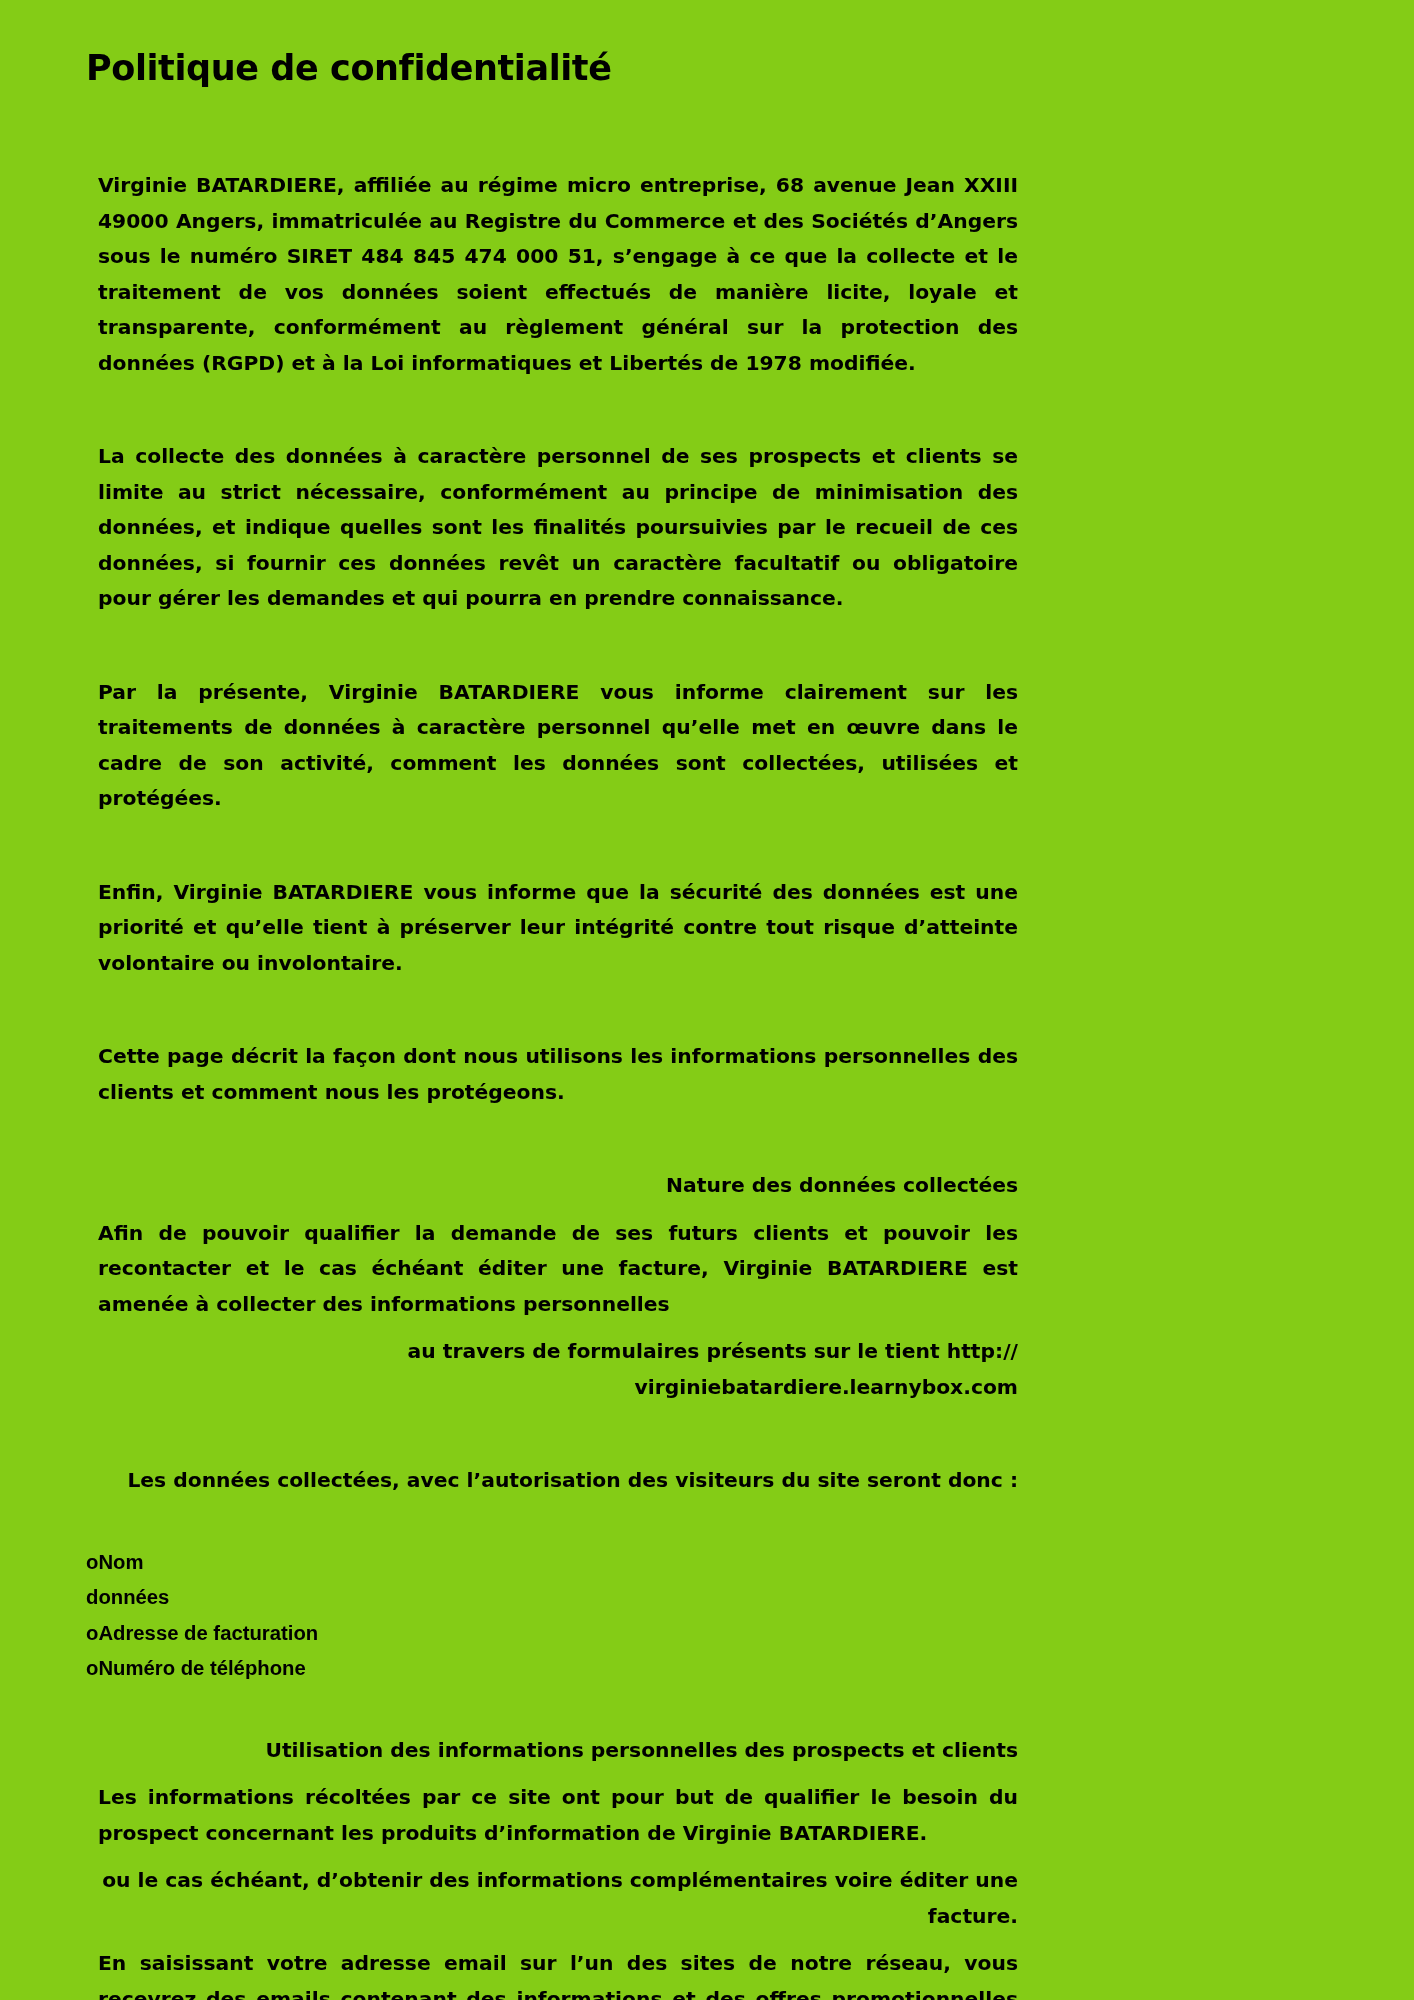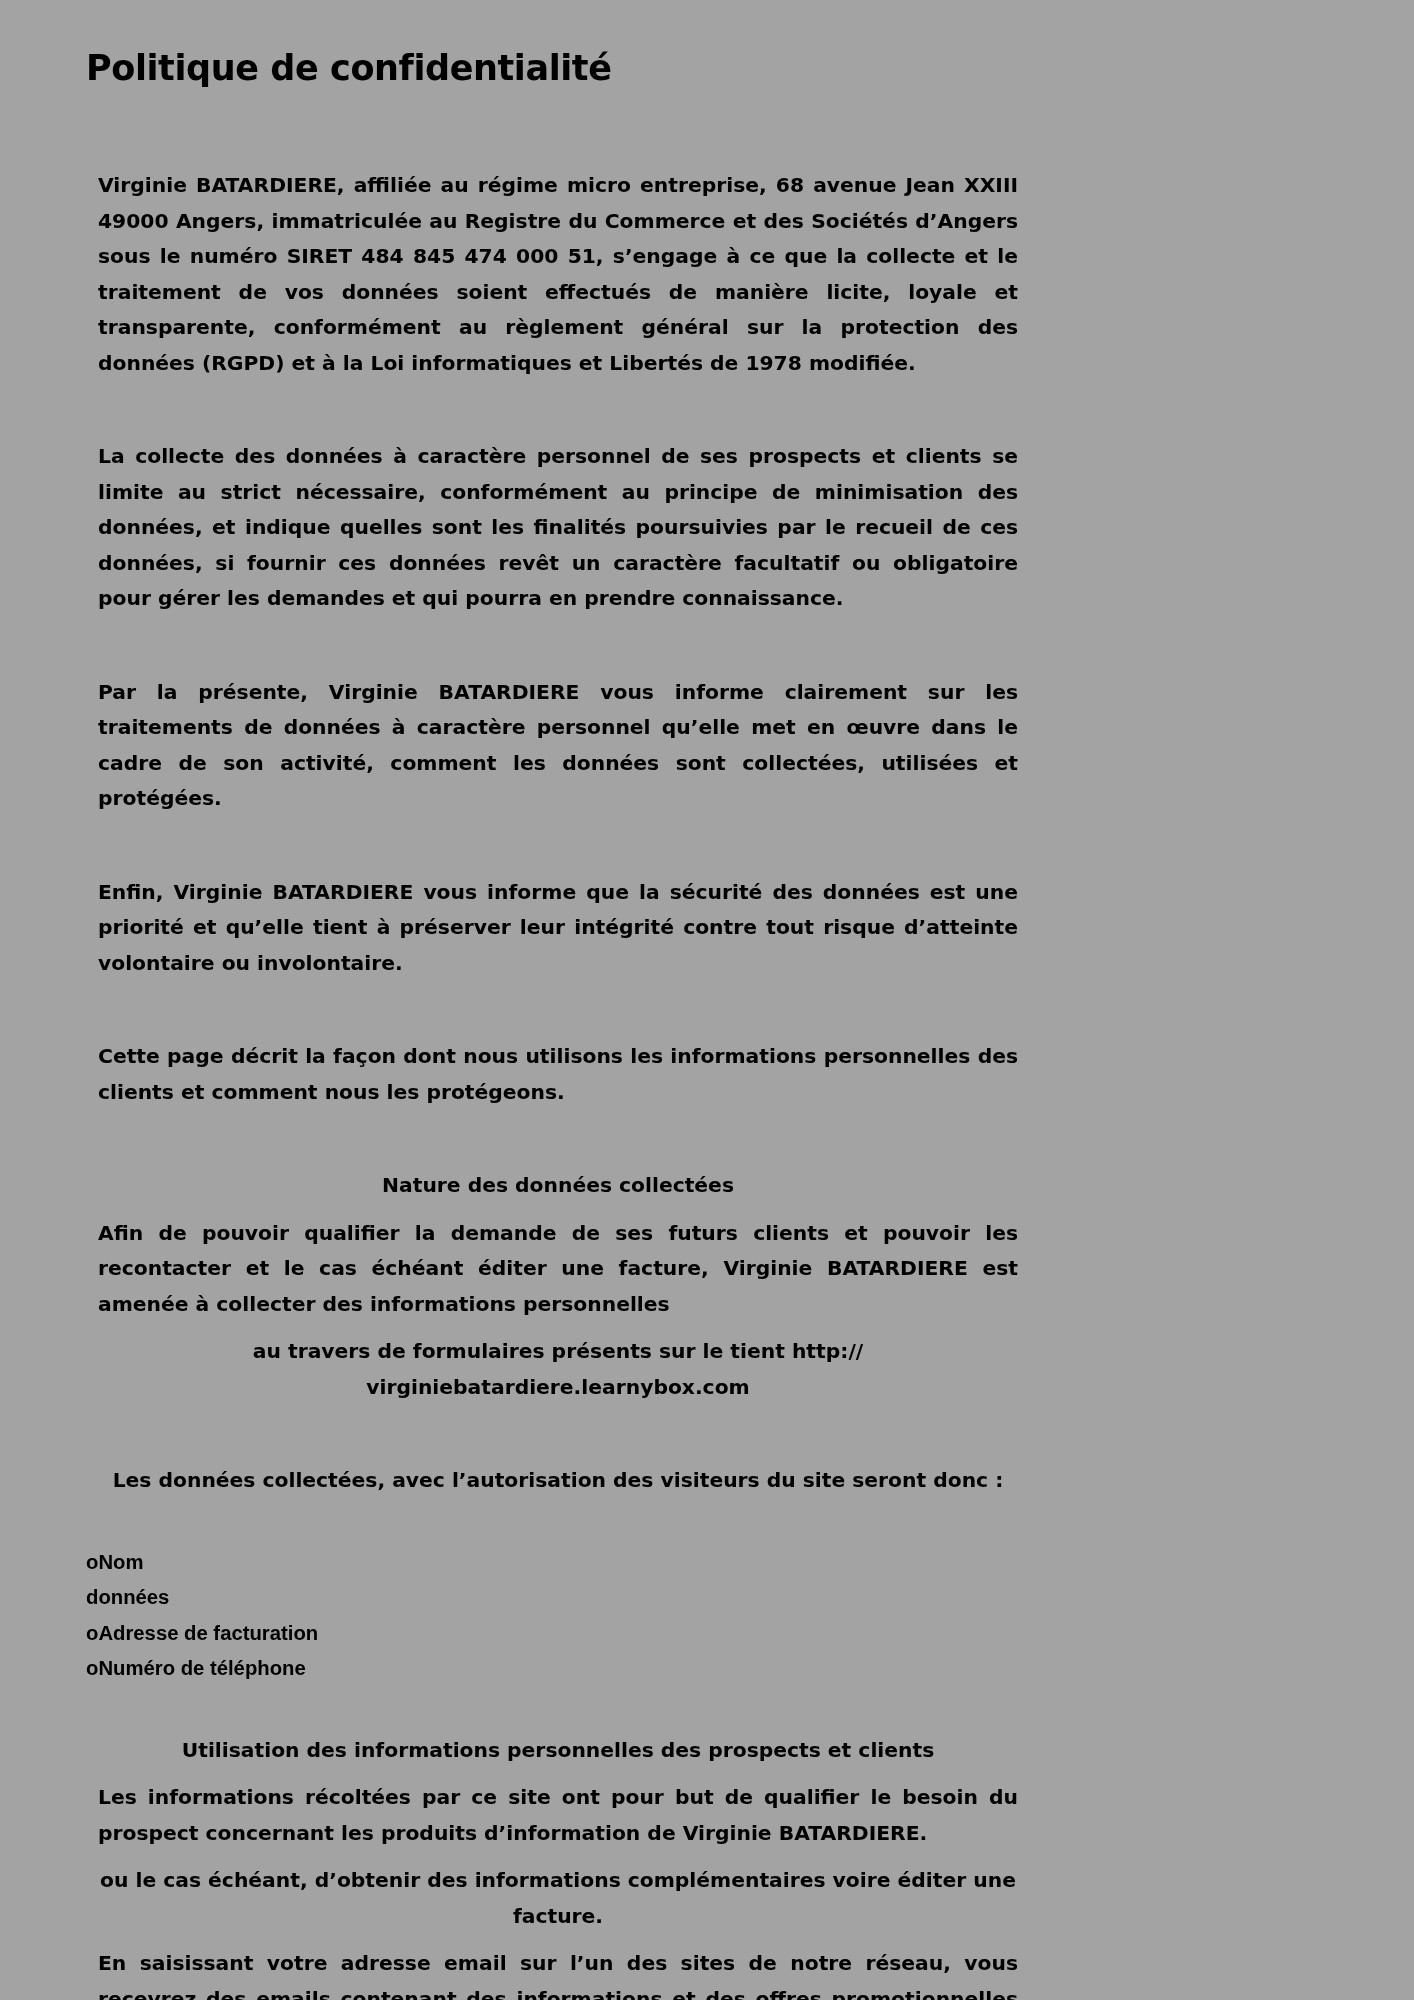--- a/index.html
+++ b/index.html
@@ -12,21 +12,21 @@
     width: 1414px;
     height: 2000px;
     font-family: "Liberation Sans", sans-serif;
     color: #000000;
     overflow: hidden;
   }
   .page {
     position: relative;
     width: 1414px;
     height: 2000px;
-    background: #a3a3a3;
+    background: #84cc16;
     box-sizing: border-box;
     padding: 0;
   }
   .content {
     position: absolute;
     left: 86px;
     top: 0;
     width: 944px;
   }
   h1.doc-title {
@@ -46,21 +46,21 @@
     line-height: 35.5px;
     margin: 12px;
     color: #000000;
     -webkit-font-smoothing: antialiased;
   }
   .justify {
     text-align: justify;
     text-align-last: left;
   }
   .left {
-    text-align: center;
+    text-align: right;
   }
   .gap-xl { height: 68px; }
   .gap-md { height: 34px; }
   .list-line {
     font-family: Liberation Sans, sans-serif;
     font-weight: 700;
     font-size: 20.3px;
     line-height: 35.5px;
     white-space: pre;
   }

